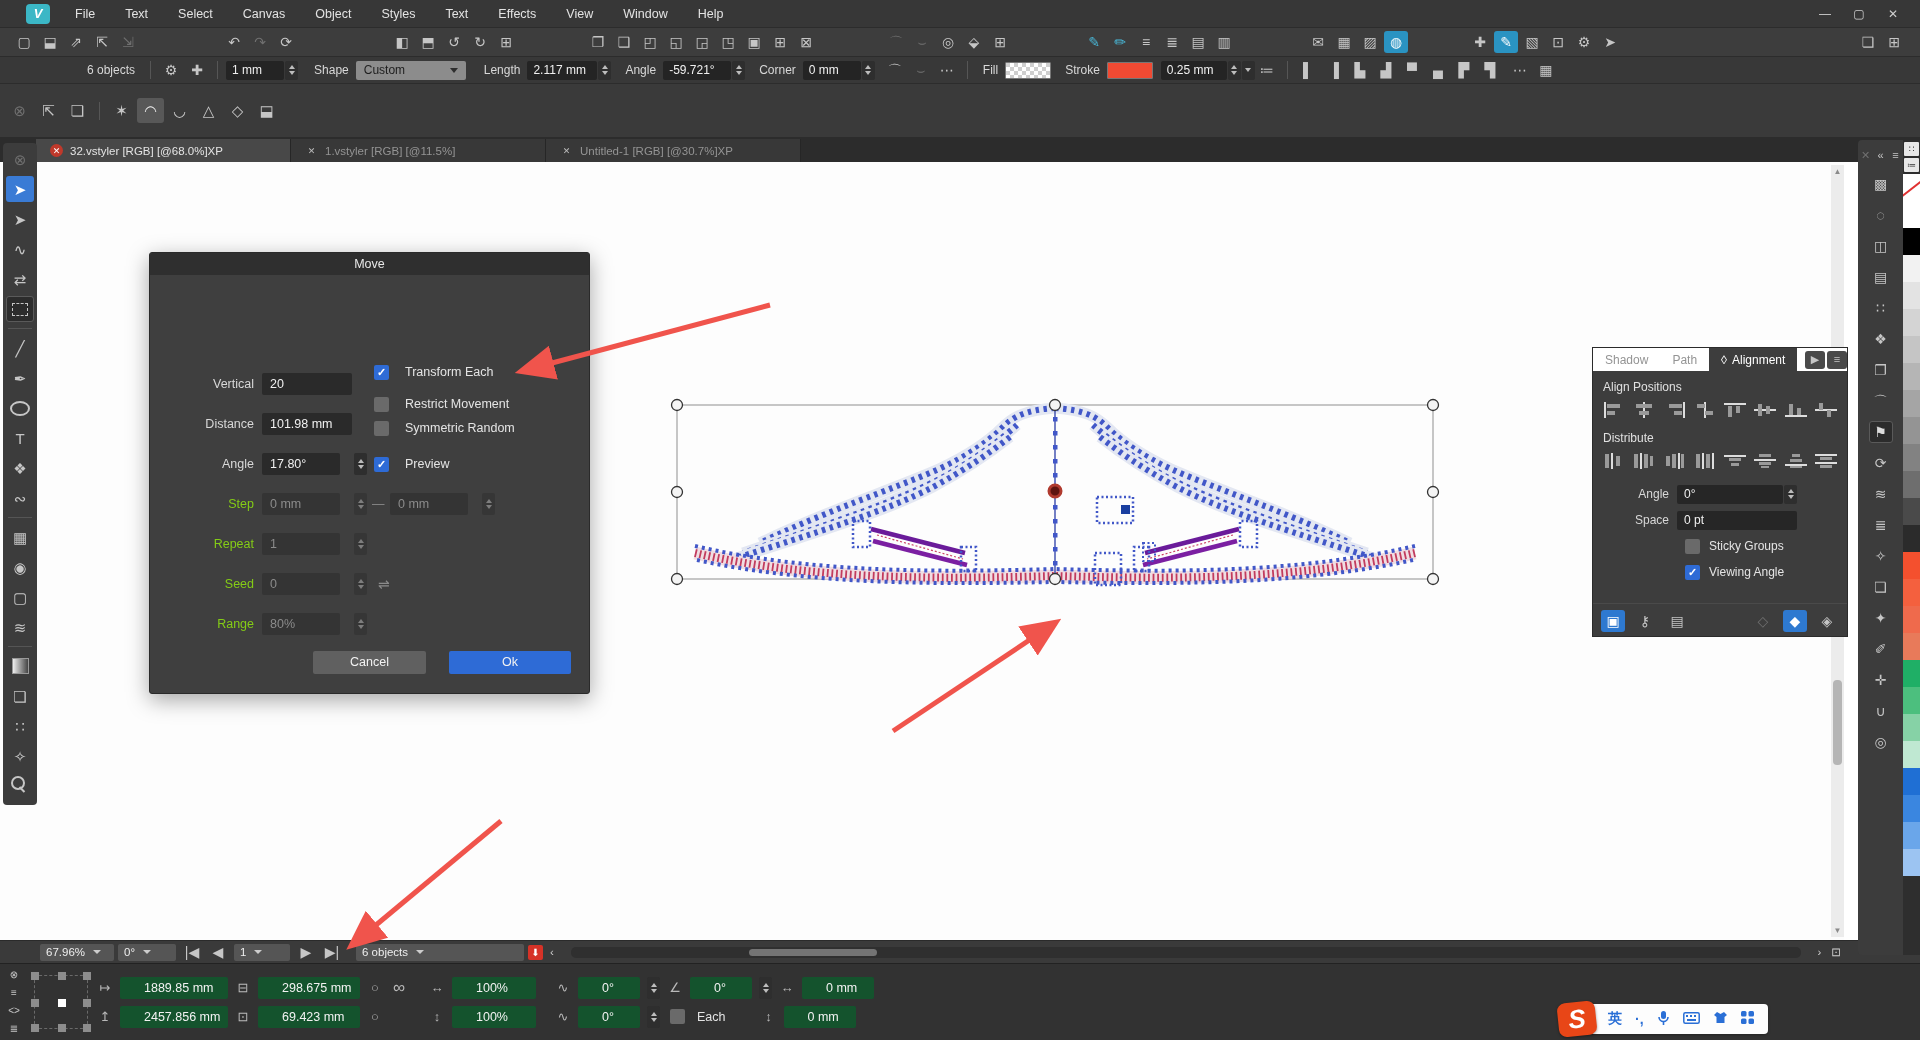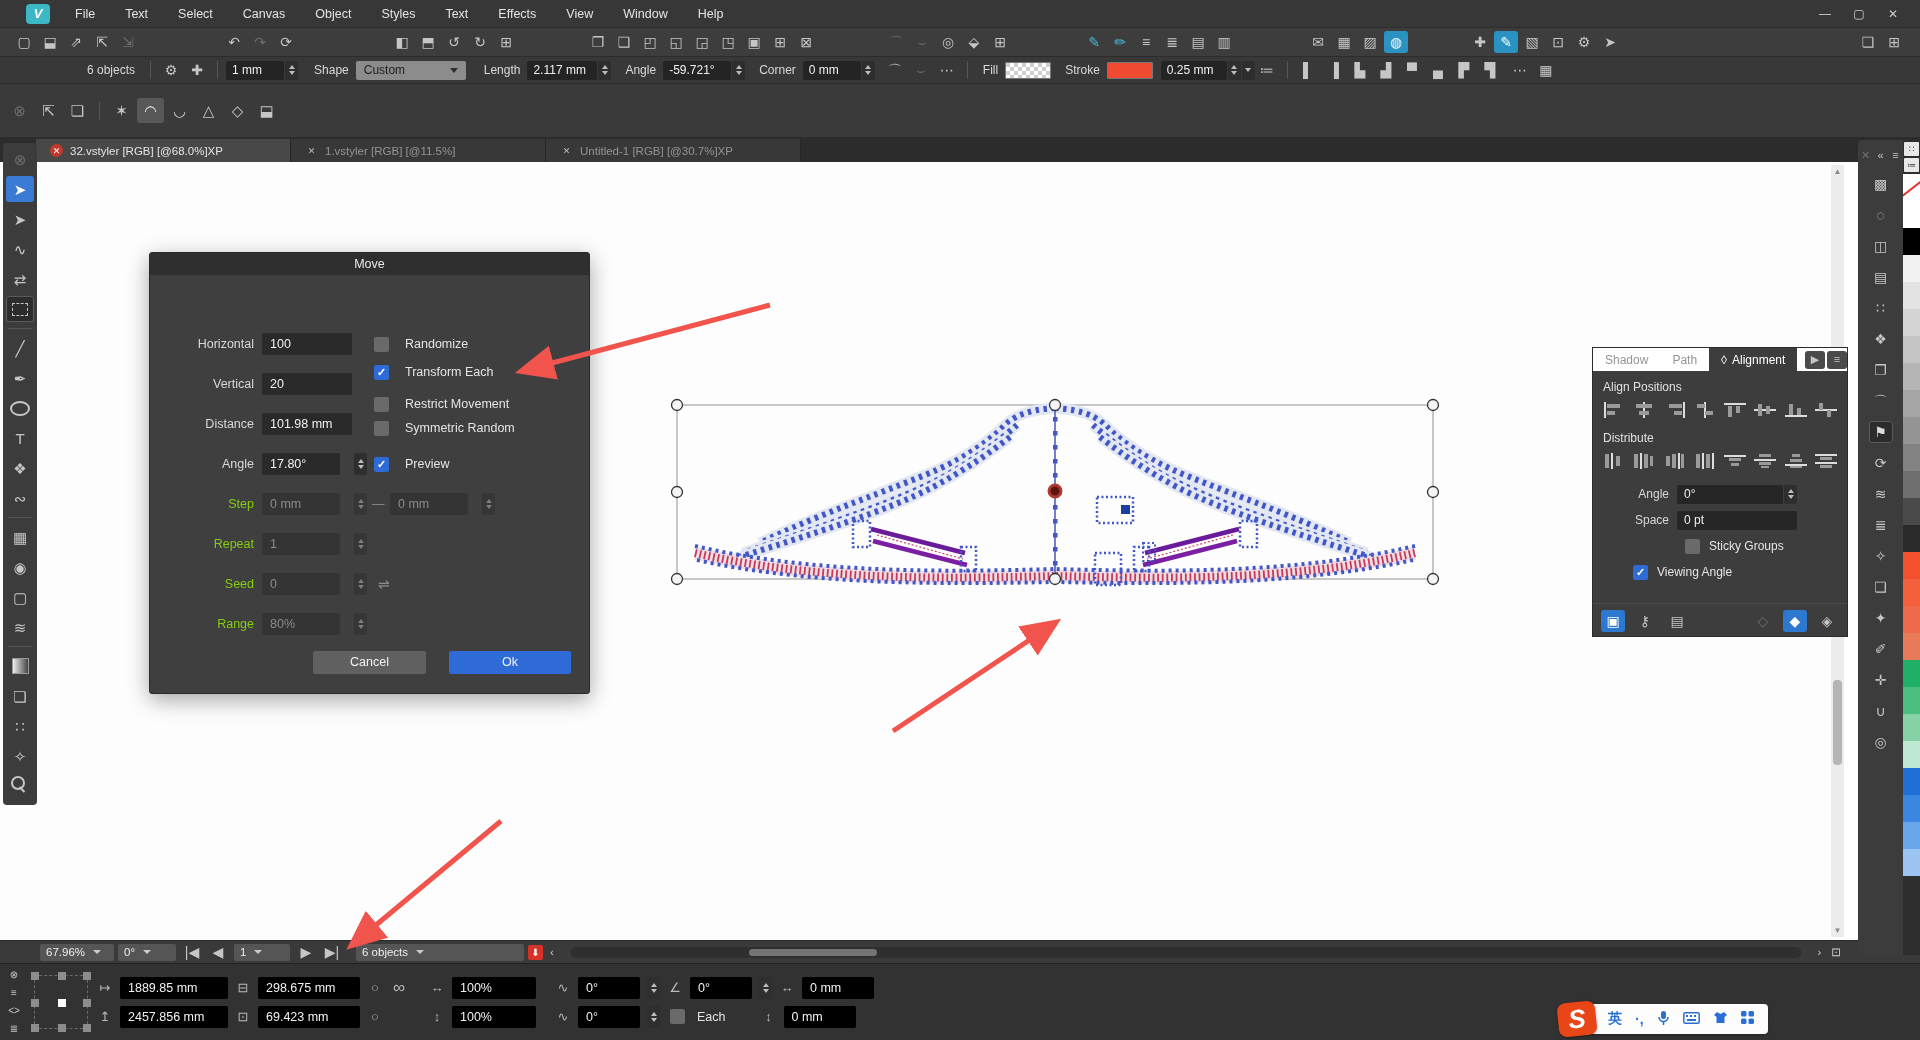--- a/index.html
+++ b/index.html
@@ -123,21 +123,21 @@
   
   #transform{top:963px;height:77px;background:#323232;border-top:1px solid #222;z-index:30;font-size:12.5px;align-items:stretch}
   #tiny-col{display:flex;flex-direction:column;justify-content:space-between;padding:4px 2px 4px 6px;color:#9a9a9a}
   #tiny-col .icn{width:16px;height:13px;font-size:10px}
   #ref-grid{width:54px;height:54px;margin:11px 8px 0 10px;position:relative;flex:none;border:1px dashed #6a6a6a}
   #ref-grid i{position:absolute;width:8px;height:8px;background:#8d8d8d}
   #ref-grid i.c{background:#fff}
   .t-rows{display:flex;flex-direction:column;justify-content:center;gap:7px}
   .t-row{display:flex;align-items:center;gap:6px}
   .t-icn{color:#b9b9b9;width:18px;text-align:center;font-size:13px;flex:none}
-  .t-field{background:#000000;color:#f2f2f2;border-radius:2px;height:22px;display:flex;align-items:center;padding:0 8px;white-space:nowrap}
+  .t-field{background:#14532d;color:#f2f2f2;border-radius:2px;height:22px;display:flex;align-items:center;padding:0 24px;white-space:nowrap}
   
   #ime{position:absolute;left:1558px;top:1002px;height:34px;display:flex;align-items:center;z-index:60}
   #ime-logo{width:38px;height:34px;background:#e84617;border-radius:8px;transform:rotate(-6deg);
       display:flex;align-items:center;justify-content:center;color:#fff;font-weight:bold;font-size:26px;font-style:italic;box-shadow:0 1px 3px rgba(0,0,0,.4)}
   #ime-pill{height:30px;background:#fdfdfd;border-radius:4px;margin-left:-6px;display:flex;align-items:center;
       gap:13px;padding:0 14px 0 18px;color:#2a6fd6;box-shadow:0 1px 3px rgba(0,0,0,.3)}
   #ime-pill .imeic{font-size:14px;font-weight:bold;color:#2a6fd6}
   
   #arrows{position:absolute;left:0;top:0;width:1920px;height:1040px;z-index:70;pointer-events:none}
   #artwork{position:absolute;left:665px;top:395px;z-index:10}
@@ -437,26 +437,20 @@
           <circle cx="768" cy="97" r="5.5"></circle>
         <circle cx="12" cy="184" r="5.5"></circle>
           <circle cx="390" cy="184" r="5.5"></circle>
           <circle cx="768" cy="184" r="5.5"></circle>
       </g>
     </g>
   </svg>
 
   <div id="move-dialog">
     <div id="move-title">Move</div>
-    <div class="dlg-row" style="top:80px;left:0;right:0">
-      <span class="dlg-label">Horizontal</span>
-      <div class="dlg-field">100</div>
-      <span class="cb" style="position:absolute;left:224px"></span>
-      <span class="cb-label" style="position:absolute;left:246px">Randomize</span>
-    </div>
     <div class="dlg-row" style="top:120px;left:0;right:0">
       <span class="dlg-label">Vertical</span>
       <div class="dlg-field">20</div>
       <span class="cb checked" style="position:absolute;left:224px;top:-8px"></span>
       <span class="cb-label" style="position:absolute;left:246px;top:-8px">Transform Each</span>
       <span class="cb" style="position:absolute;left:224px;top:24px"></span>
       <span class="cb-label" style="position:absolute;left:246px;top:24px">Restrict Movement</span>
     </div>
     <div class="dlg-row" style="top:160px;left:0;right:0">
       <span class="dlg-label">Distance</span>
@@ -665,21 +659,21 @@
         </span>
     </div>
     <div class="pnl-row">
       <span class="pnl-lbl">Space</span>
       <div class="pnl-field" style="width:120px">0 pt</div>
     </div>
     <div class="pnl-row" style="padding-left:92px;gap:0">
       <span class="cb"></span>
       <span class="cb-label">Sticky Groups</span>
     </div>
-    <div class="pnl-row" style="padding-left:40px;gap:0">
+    <div class="pnl-row" style="padding-left:92px;gap:0">
       <span class="cb checked"></span>
       <span class="cb-label">Viewing Angle</span>
     </div>
     <div id="align-footer">
       <div style="display:flex;gap:8px">
           <span class="icn bluebg">▣</span>
           <span class="icn">⚷</span>
           <span class="icn">▤</span>
         </div>
       <div style="display:flex;gap:8px;margin-left:auto">

